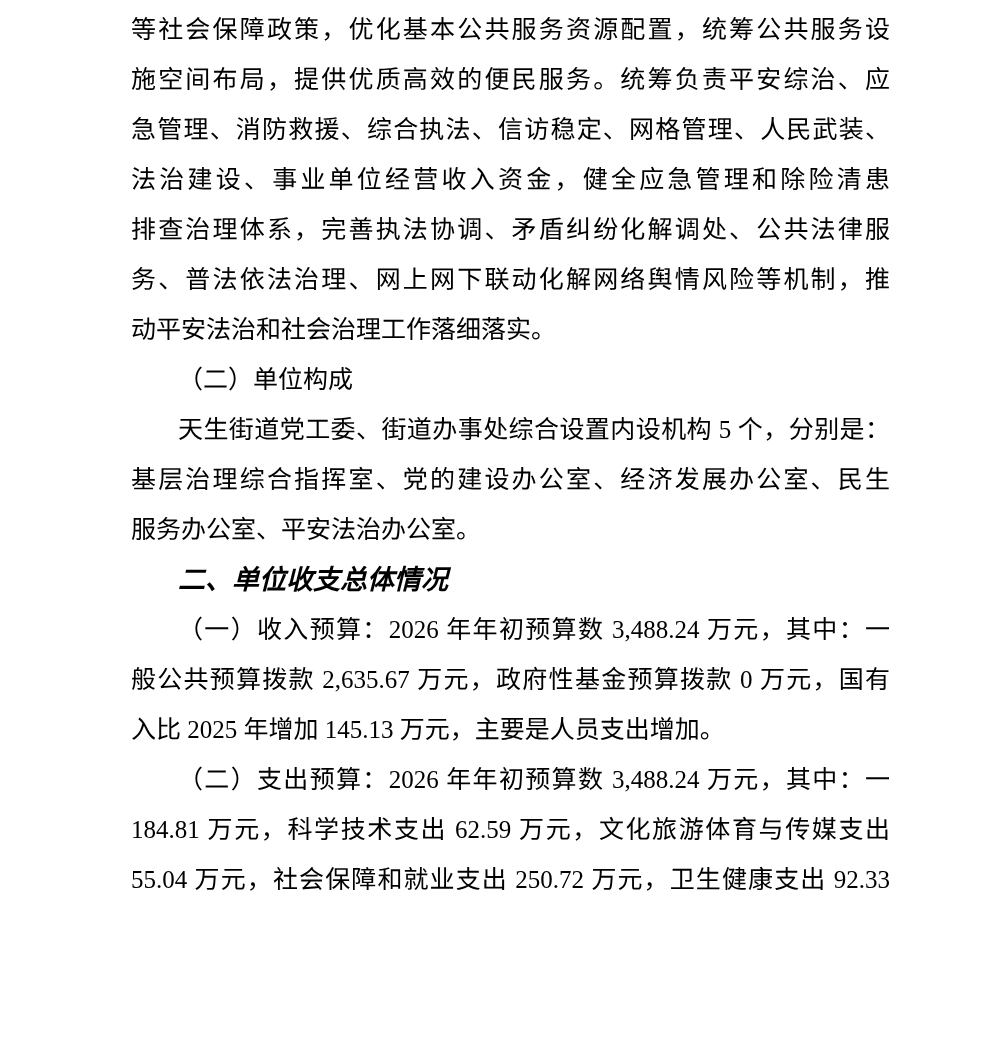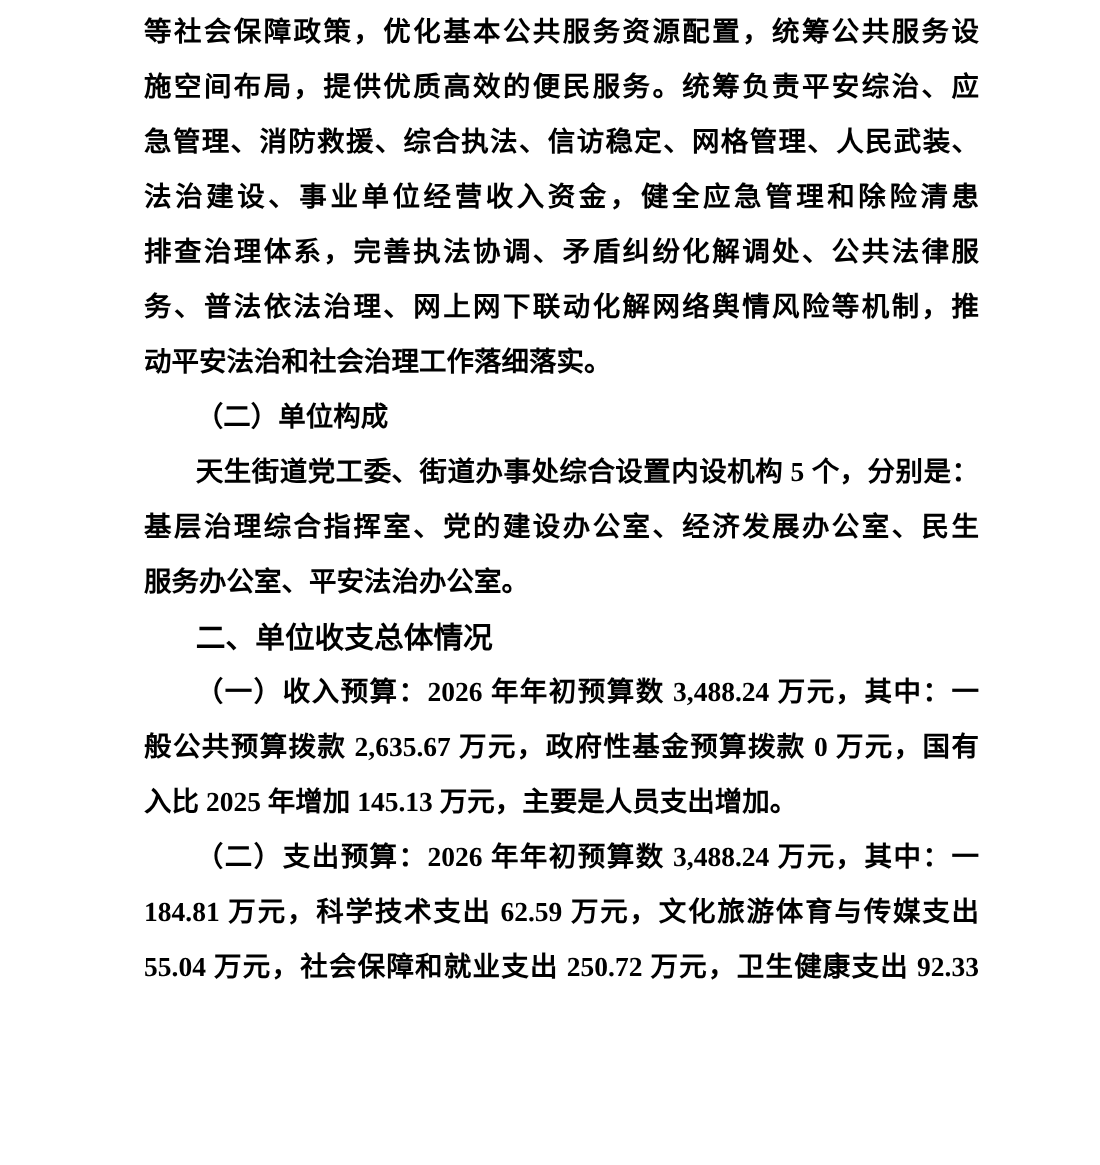--- a/index.html
+++ b/index.html
@@ -39,24 +39,25 @@
   }
   
   .line.indent {
     padding-left: 47px;
   }
   
   .style-bold-heading .line {
     font-family: "Liberation Sans", sans-serif;
     font-weight: 700;
     font-size: 27px;
+    font-style: italic;
   }
   .style-subheading .line,
   .style-body .line {
-    font-weight: 700;
+    font-weight: 400;
   }
 </style>
 </head>
 <body style="background: rgb(255, 255, 255);">
 
 <main class="doc" style="color: rgb(0, 0, 0);">
   <section id="doc-body">
       <div class="paragraph style-body">
         <div class="line justify">等社会保障政策，优化基本公共服务资源配置，统筹公共服务设</div>
         <div class="line justify">施空间布局，提供优质高效的便民服务。统筹负责平安综治、应</div>

